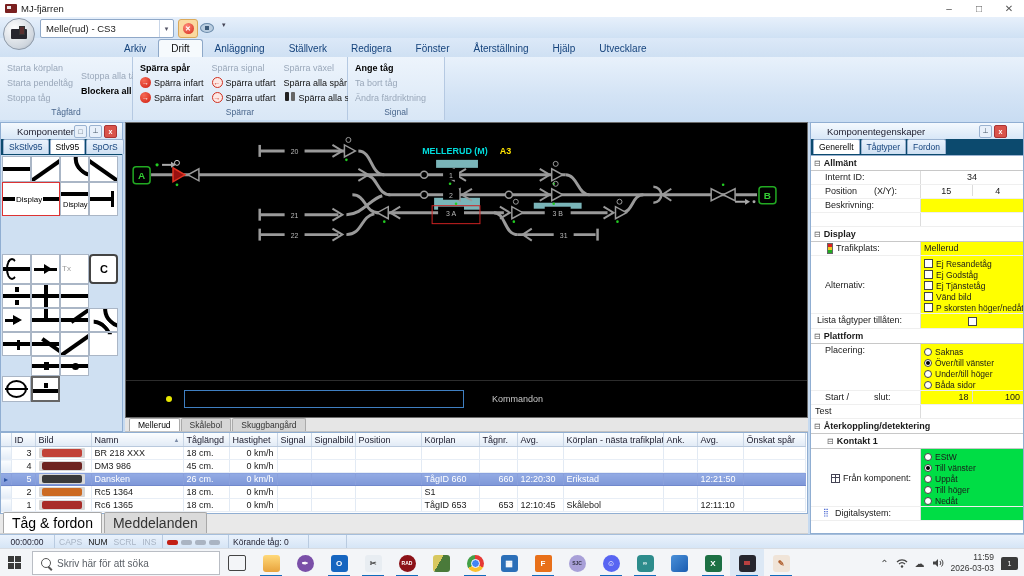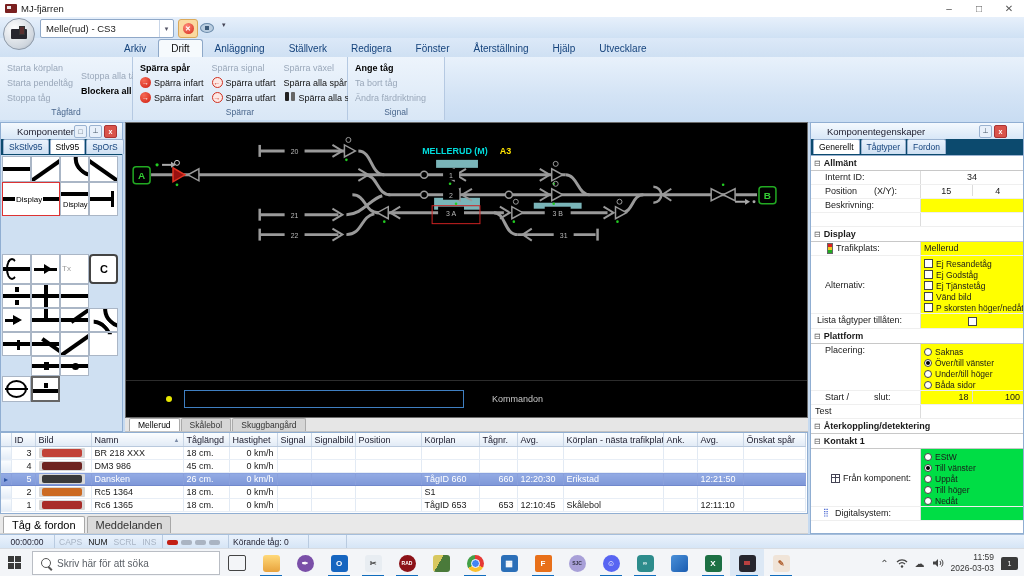--- a/index.html
+++ b/index.html
@@ -121,21 +121,21 @@
   .tt td{border-right:1px solid #e2eaf4;border-bottom:1px solid #e8eef6;padding:0 3px;height:12px;white-space:nowrap;overflow:hidden}
   .tt tr.sel td{background:linear-gradient(#93abe4,#7e97d8);color:#fff;border-right-color:#8aa0dc;border-bottom-color:#7088cc}
   .tt .num{text-align:right}
   .gut{background:linear-gradient(#fbfdff,#e2ebf6);border-right:1px solid #c9d6e6;border-bottom:1px solid #dfe7f0}
   .gut .mark{color:#2b52a0;font-size:8px}
   .loco{display:inline-block;width:46px;height:10px;border-radius:1px;background:#d8d8d8;position:relative;vertical-align:middle}
   .loco i{position:absolute;left:3px;right:3px;top:1px;bottom:1px;border-radius:2px}
   .sort{float:right;color:#7a8aa5;font-size:6px;margin-top:2px}
   
   .bottabs{left:0;top:514px;width:808px;height:20px;background:#e9e9e9;display:flex;align-items:flex-end;padding-left:3px;box-sizing:border-box;border-bottom:1px solid #cfcfcf}
-  .btab{padding:2px 8px;font-size:11px;background:#dadada;border:1px solid #a8a8a8;border-bottom:none;border-radius:2px 2px 0 0;margin-right:2px;color:#333}
+  .btab{padding:2px 8px;font-size:14px;background:#dadada;border:1px solid #a8a8a8;border-bottom:none;border-radius:2px 2px 0 0;margin-right:2px;color:#333}
   .btab.active{background:#fff;color:#000}
   .statusbar{left:0;top:534px;width:1024px;height:14px;background:linear-gradient(#eaf2fc,#d4e4f5);border-top:1px solid #a5bedb;display:flex;align-items:center;font-size:8.5px;color:#223}
   .sseg{height:100%;display:flex;align-items:center;border-right:1px solid #b9cbe0;padding:0 4px;box-sizing:border-box}
   .lock{margin-right:6px;color:#a8b4c4}
   .lock.on{color:#111;font-weight:normal}
   .bar{width:11px;height:5px;border-radius:2px;background:#aab4c2;margin-right:3px}
   .bar.redbar{background:#c32016}
   
   .taskbar{left:0;top:548px;width:1024px;height:28px;background:#f3f5f8;border-top:1px solid #d8dce2;display:flex;align-items:center}
   .tslot{width:34px;height:28px;display:flex;align-items:center;justify-content:center;position:relative;flex:0 0 auto}
@@ -665,21 +665,21 @@
       <div class="pval split yellow">
           <span class="half num">18</span>
           <span class="half num">100</span>
         </div>
       </div>
     <div class="prow">
         <div class="plabel" style="padding-left:4px">Test</div>
         <div class="pval"></div>
       </div>
     <div class="pgroup"><span class="exp">⊟</span><span>Återkoppling/detektering</span></div>
-    <div class="pgroup" style="padding-left:3px"><span class="exp">⊟</span><span>Kontakt 1</span></div>
+    <div class="pgroup" style="padding-left:16px"><span class="exp">⊟</span><span>Kontakt 1</span></div>
     <div class="prow" style="min-height:57px">
         <div class="plabel ind2" style="align-items:center">
           <span class="picon ic-win"></span>
           <span>Från komponent:</span>
         </div>
       <div class="pval green" style="flex-direction:column;display:flex;padding-top:2px">
         <span class="optline">
             <span class="rd"></span>
             <span>EStW</span>
           </span>

